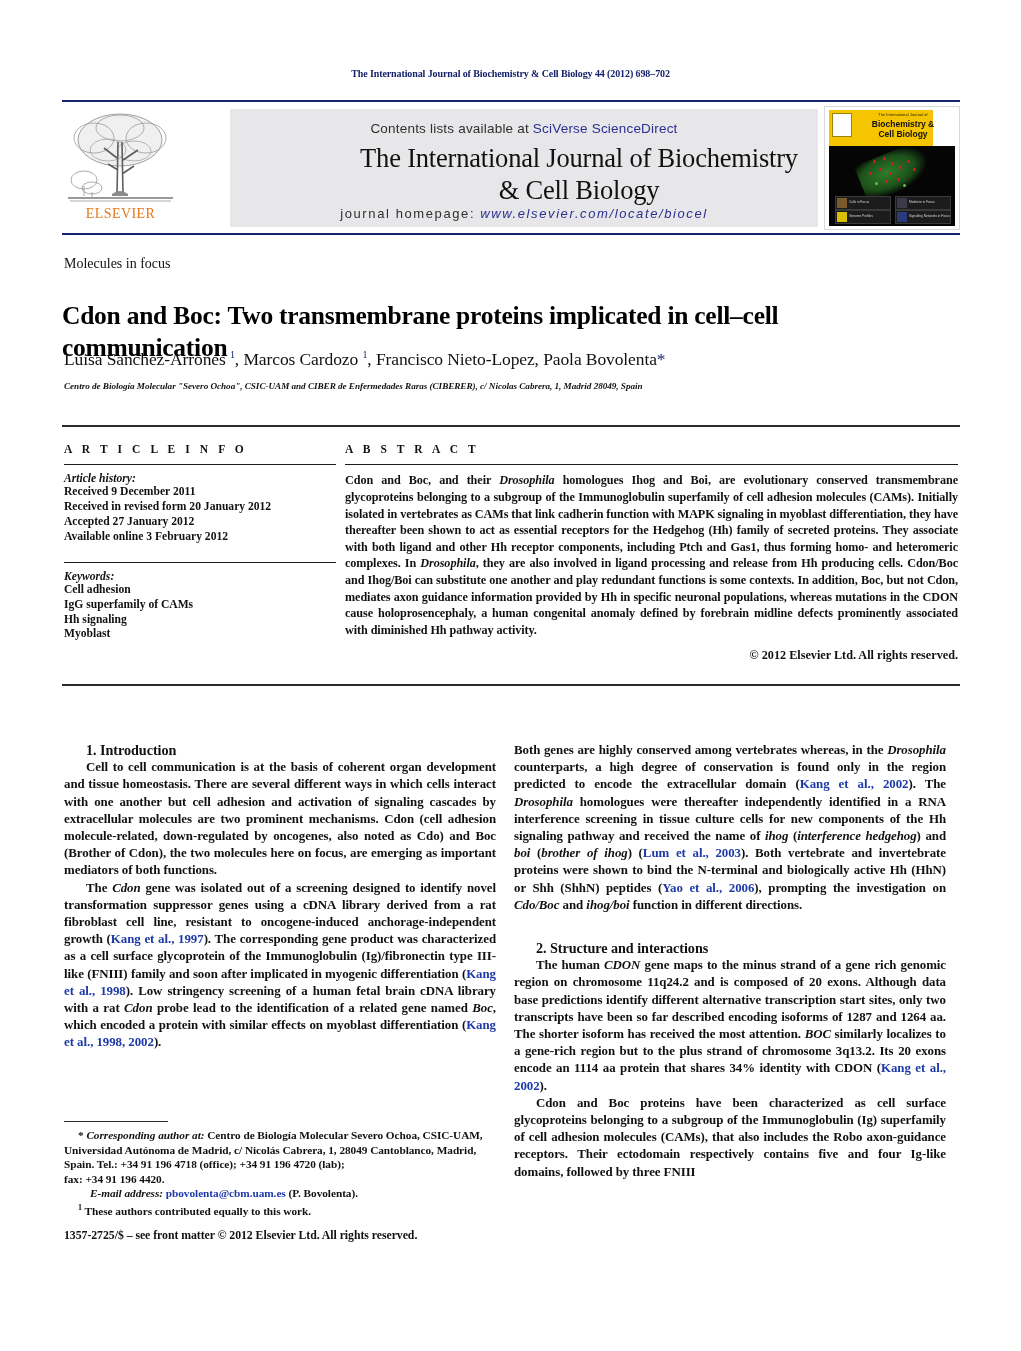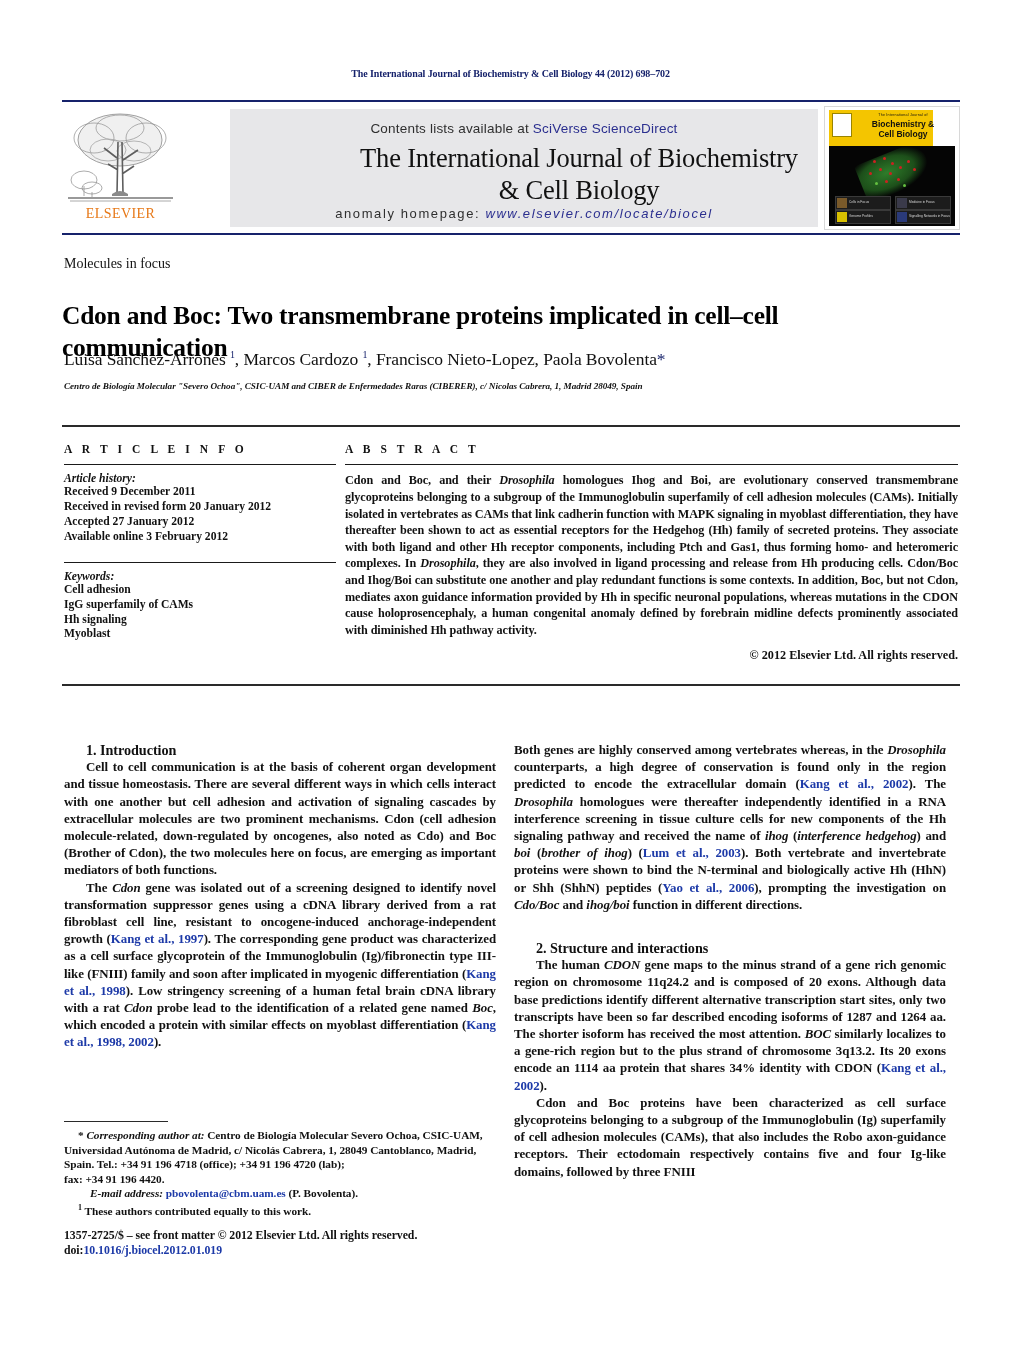--- a/index.html
+++ b/index.html
@@ -447,21 +447,21 @@
 
     <div class="masthead-center">
       <div class="contents-line">
         <span>Contents lists available at </span><span class="link">SciVerse ScienceDirect</span>
       </div>
       <div class="journal-title-big">
         <div>The International Journal of Biochemistry</div>
         <div>&amp; Cell Biology</div>
       </div>
       <div class="homepage-line">
-        <span>anomaly homepage: </span><span class="link">www.elsevier.com/locate/biocel</span>
+        <span>journal homepage: </span><span class="link">www.elsevier.com/locate/biocel</span>
       </div>
     </div>
 
     <div class="cover-thumb">
       <div class="cover-yellow">
         <div class="cover-yellow-inner-box"></div>
         <div class="cover-journal-small">The International Journal of</div>
         <div class="cover-journal-name">
           <div>Biochemistry &amp;</div>
           <div>Cell Biology</div>
@@ -557,18 +557,15 @@
       <span>(P. Bovolenta).</span>
     </p>
     <p class="fn-indent">
       <sup>1</sup>
       <span>These authors contributed equally to this work.</span>
     </p>
   </div>
 
   <div class="issn-block">
     <div>1357-2725/$ – see front matter © 2012 Elsevier Ltd. All rights reserved.</div>
-    <div>
-      <span>doi:</span><span class="doi">10.1016/j.biocel.2012.01.019</span>
-    </div>
   </div>
 
 </div>
 
 </body></html>

